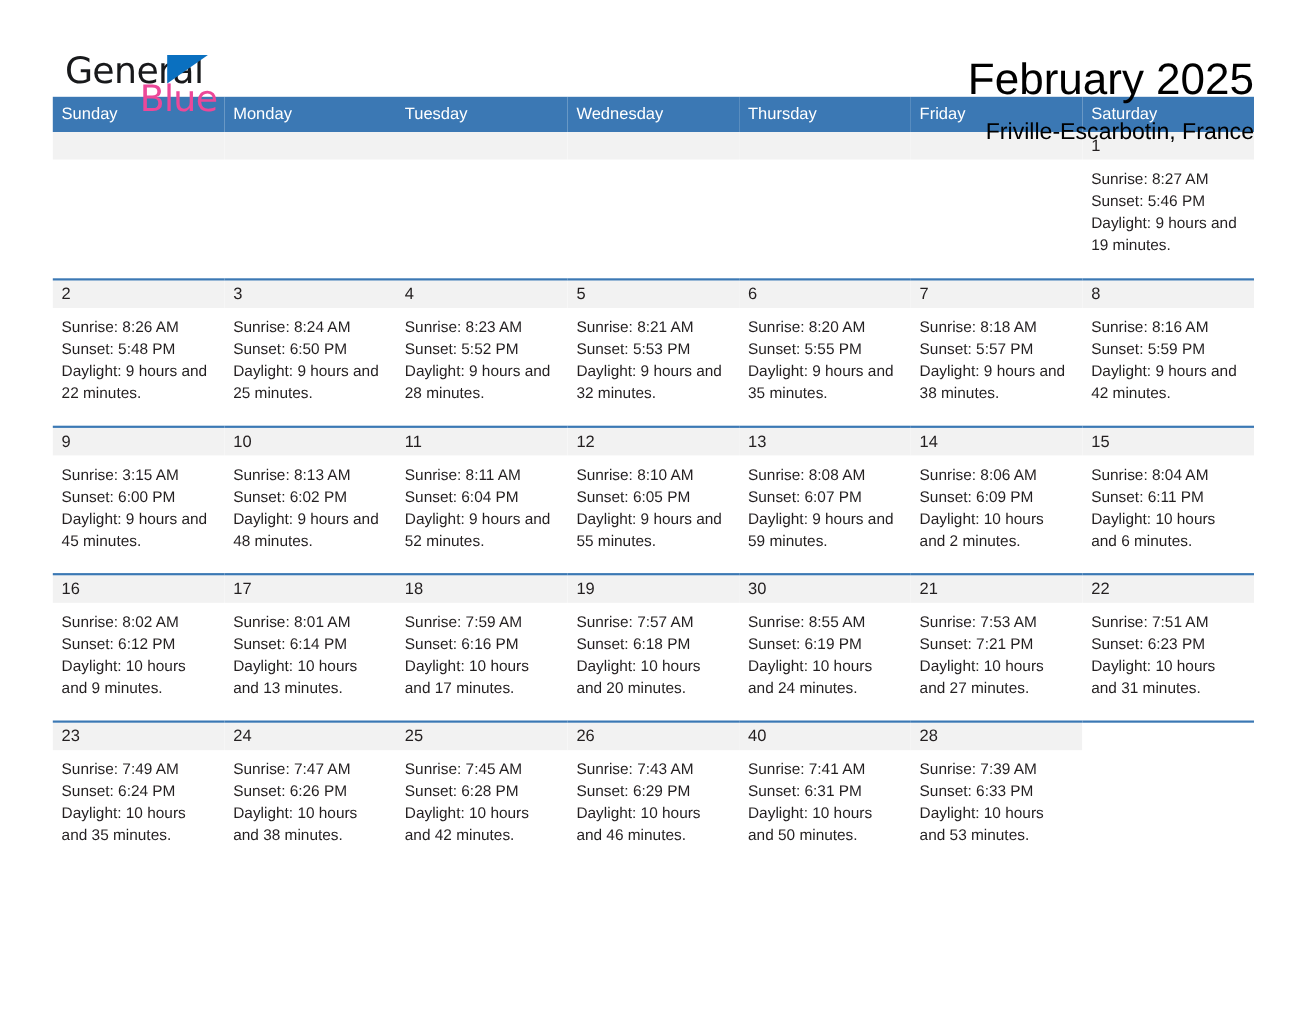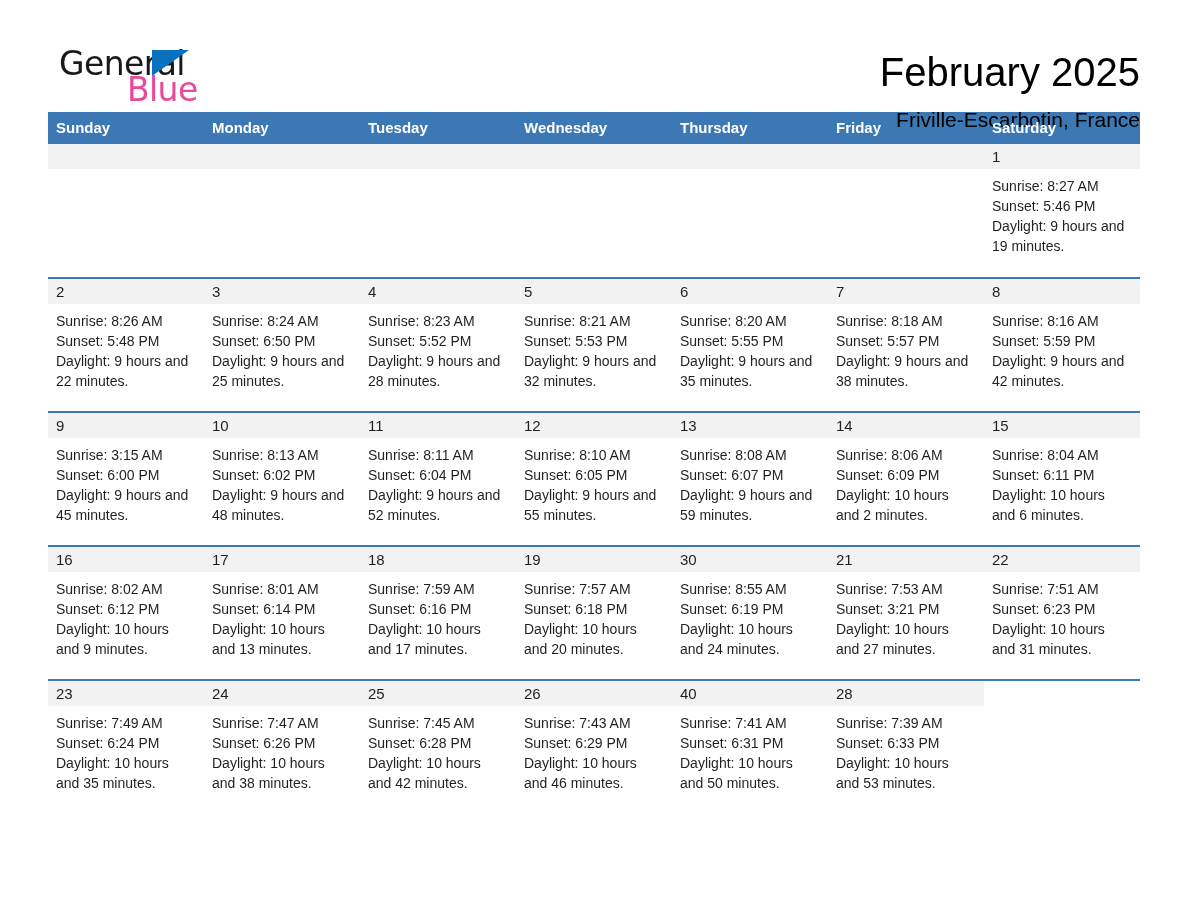--- a/index.html
+++ b/index.html
@@ -21,21 +21,21 @@
     height: 918px;
     padding: 0 48px;
   }
 
   
   .header {
     display: flex;
     align-items: flex-start;
     justify-content: space-between;
     padding-top: 46px;
-    height: 112px;
+    height: 88px;
   }
   .logo {
     position: relative;
     width: 150px;
     height: 62px;
     flex: 0 0 auto;
   }
   .logo-general {
     position: absolute;
     left: 11px;
@@ -91,21 +91,21 @@
   
   .calendar {
     width: 1092px;
     border-collapse: collapse;
     table-layout: fixed;
   }
   .calendar thead th {
     background: #3b78b4;
     color: #ffffff;
     font-size: 15px;
-    font-weight: 700;
+    font-weight: 400;
     text-align: left;
     padding: 7px 0 8px 8px;
     height: 30px;
     border: none;
   }
   .calendar tbody td {
     width: 156px;
     height: 134px;
     vertical-align: top;
     padding: 0;
@@ -348,21 +348,21 @@
             <div class="cell-body">
               <div>Sunrise: 8:55 AM</div>
               <div>Sunset: 6:19 PM</div>
               <div class="wrapline">Daylight: 10 hours and 24 minutes.</div>
             </div>
           </td>
           <td>
             <div class="daynum-band">21</div>
             <div class="cell-body">
               <div>Sunrise: 7:53 AM</div>
-              <div>Sunset: 3:21 PM</div>
+              <div>Sunset: 7:21 PM</div>
               <div class="wrapline">Daylight: 10 hours and 27 minutes.</div>
             </div>
           </td>
           <td>
             <div class="daynum-band">22</div>
             <div class="cell-body">
               <div>Sunrise: 7:51 AM</div>
               <div>Sunset: 6:23 PM</div>
               <div class="wrapline">Daylight: 10 hours and 31 minutes.</div>
             </div>

